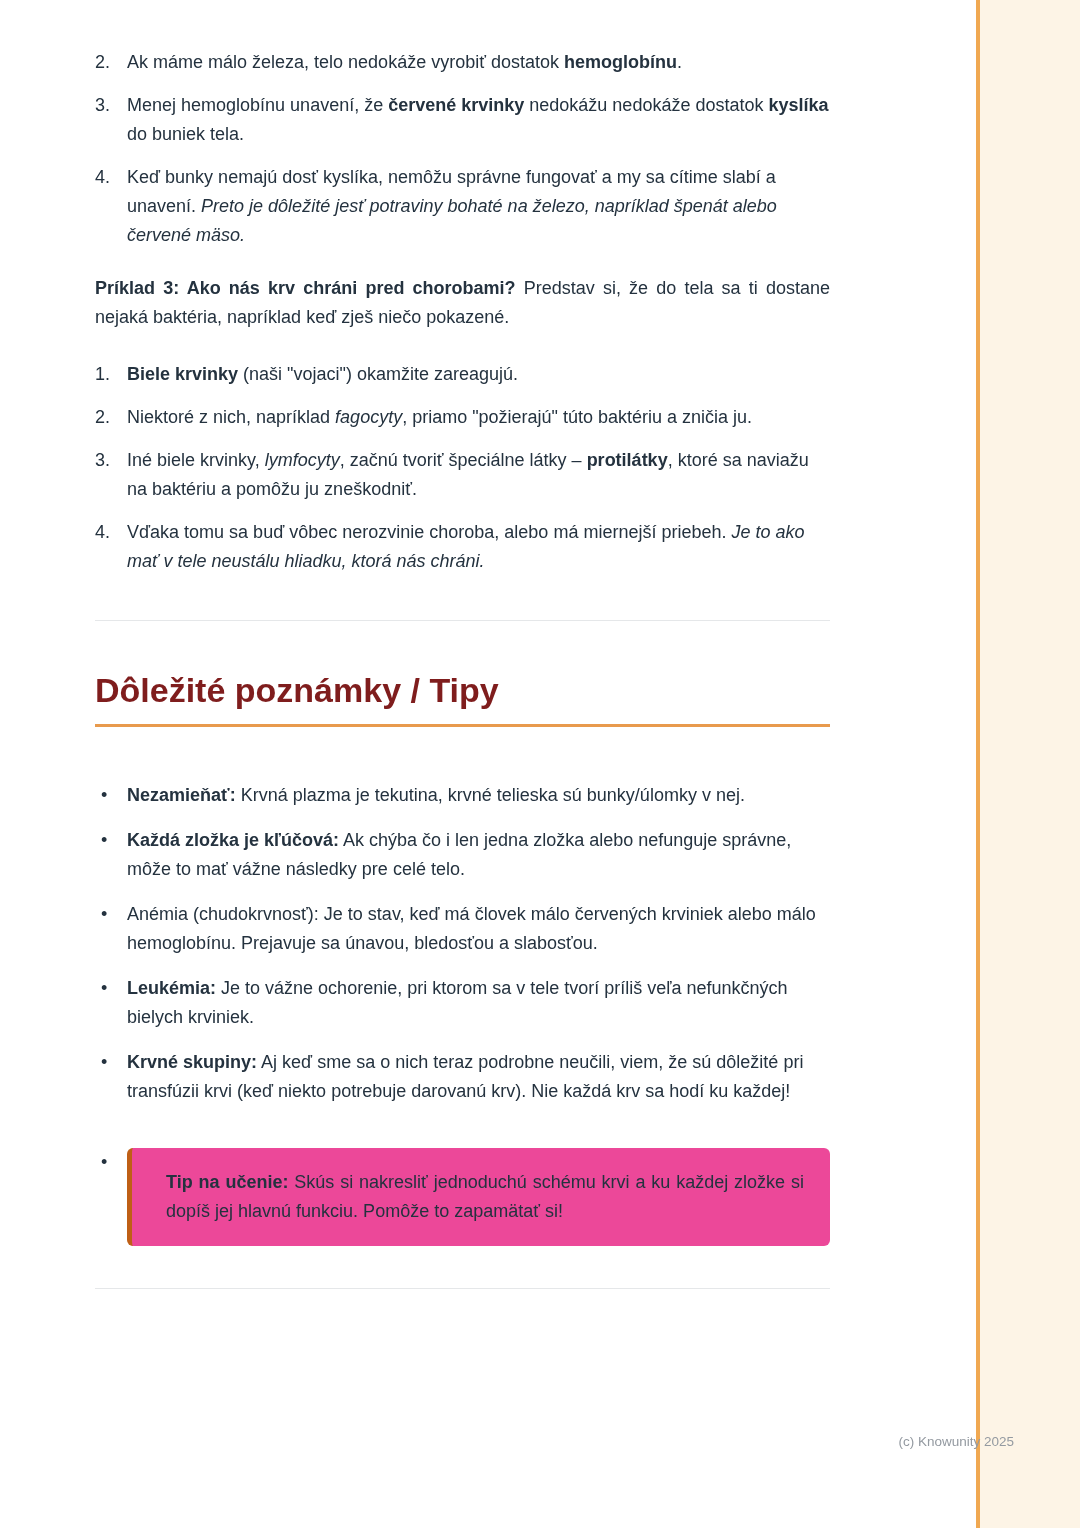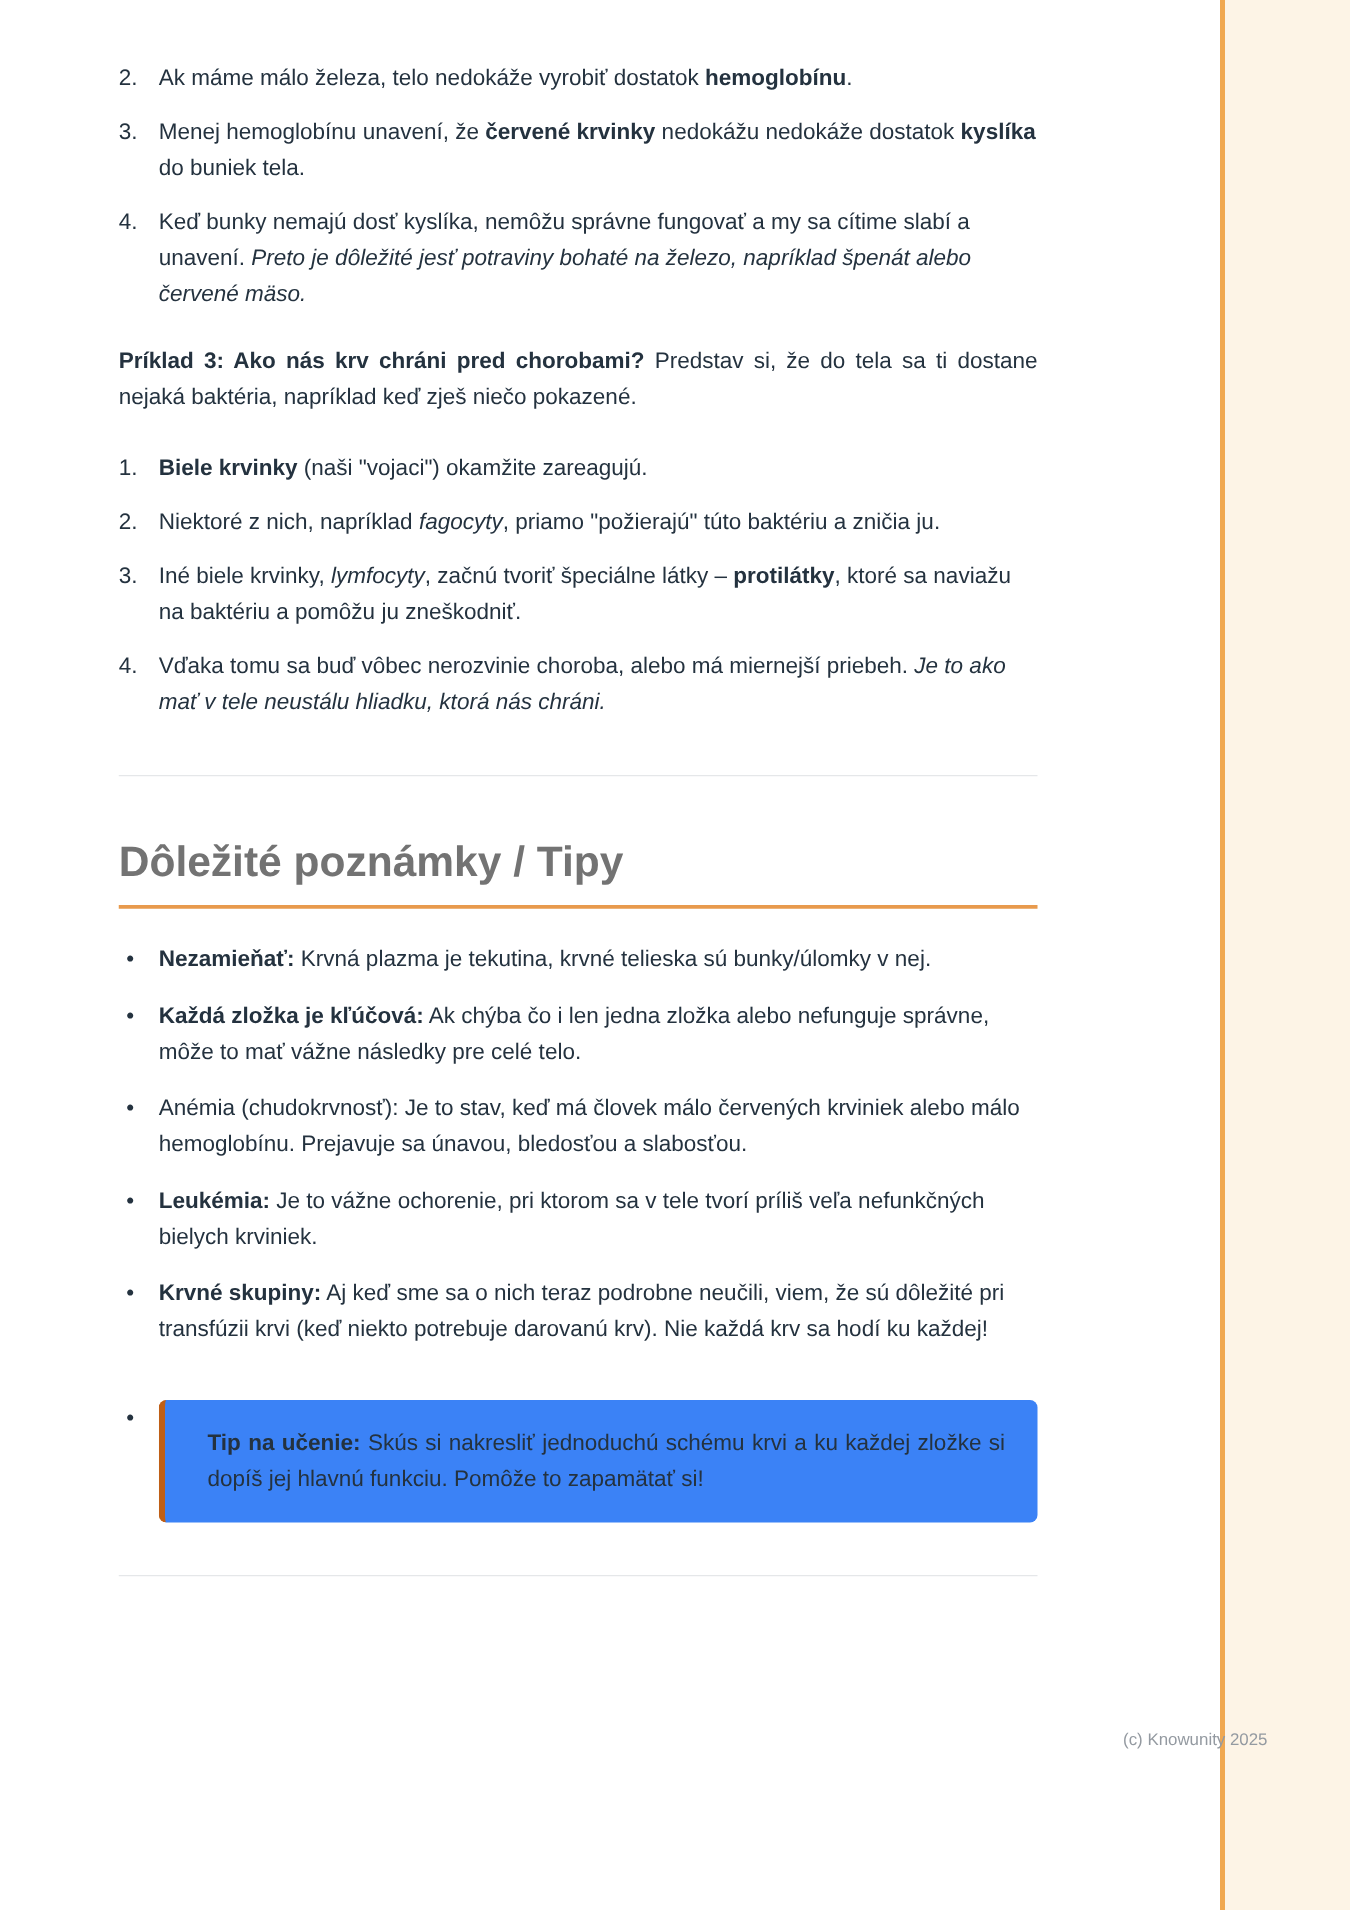--- a/index.html
+++ b/index.html
@@ -62,45 +62,45 @@
     border: none;
     border-top: 1px solid #e5e7e9;
     width: 735px;
     margin-top: 44px;
   }
   .section-heading {
     width: 735px;
     margin-top: 50px;
     font-size: 34px;
     font-weight: 700;
-    color: #737373;
+    color: #7f1d1d;
     padding-bottom: 14px;
     border-bottom: 3px solid #e89a4d;
-    margin-bottom: 26px;
+    margin-bottom: 54px;
   }
   .bullet-list .li { margin-bottom: 16px; }
   .callout-row {
     margin-top: 42px;
     width: 735px;
   }
   .callout {
     flex: 1;
-    background: #3b82f6;
+    background: #ec4899;
     border-left: 5px solid #bf5f16;
     border-radius: 6px;
     padding: 20px 26px 20px 34px;
   }
   .callout-text {
     font-size: 18px;
     line-height: 29px;
   }
   .bottom-divider { margin-top: 42px; }
   .credit {
     position: absolute;
-    top: 1384px;
+    top: 1434px;
     right: 66px;
     font-size: 13.5px;
     color: #949aa1;
     z-index: 2;
   }
 </style>
 </head>
 <body>
 
 <div class="page">

